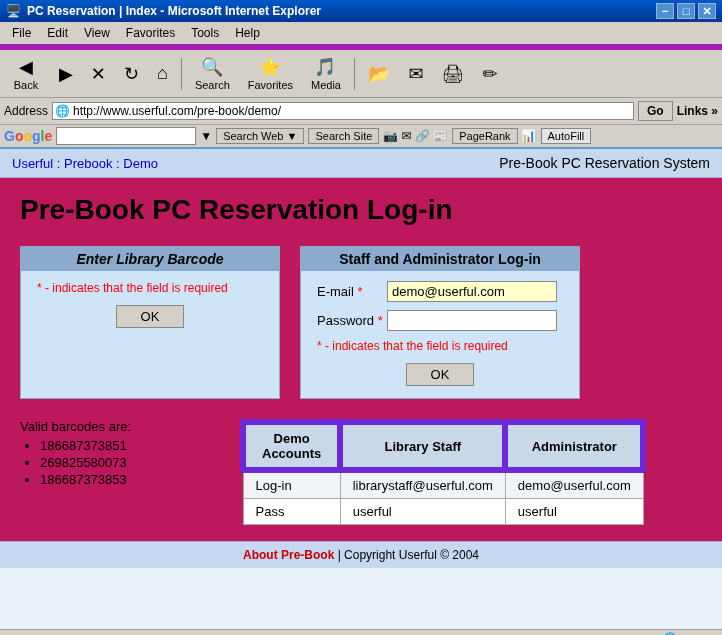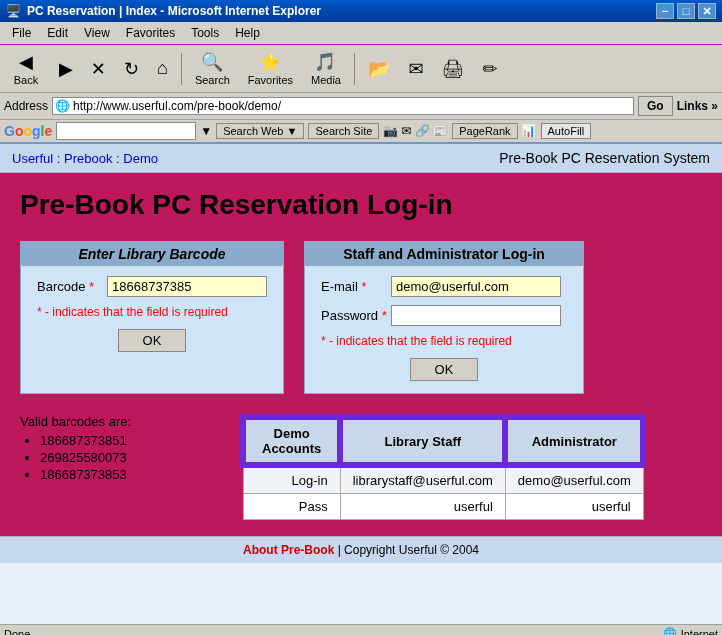--- a/index.html
+++ b/index.html
@@ -27,21 +27,21 @@
       height: 16px;
       display: flex; align-items: center; justify-content: center;
       cursor: pointer;
     }
 
     .menu-bar {
       background: #d4d0c8;
       display: flex;
       gap: 0;
       padding: 2px 4px;
-      border-bottom: 1px solid #a21caf;
+      border-bottom: 6px solid #a21caf;
       font-size: 12px;
     }
     .menu-item {
       padding: 2px 8px;
       cursor: pointer;
     }
 
     .toolbar {
       background: #d4d0c8;
       padding: 3px 4px;
@@ -290,21 +290,21 @@
     .demo-table th {
       background: #c8d8e8;
       border: 6px solid #6d28d9;
       padding: 6px 16px;
       text-align: center;
       font-weight: bold;
     }
     .demo-table td {
       border: 1px solid #aaa;
       padding: 5px 12px;
-      text-align: right;
+      text-align: left;
       background: white;
     }
     .demo-table tr:nth-child(odd) td { background: #f0f4f8; }
 
     .page-footer {
       background: #c5d8f0;
       padding: 6px 12px;
       text-align: center;
       border-top: 1px solid #aac;
       font-size: 12px;
@@ -429,27 +429,20 @@
   </div>
 
   <div class="page-body">
 
     <h1 class="main-title">Pre-Book PC Reservation Log-in</h1>
 
     <div class="forms-row">
 
       <div class="barcode-section">
         <h3>Enter Library Barcode</h3>
-        <div class="form-row">
-          <span class="form-label">
-            <span>Barcode</span>
-            <span class="required-star"> *</span>
-          </span>
-          <input class="form-input" type="text" value="18668737385" style="">
-        </div>
         <p class="required-note">* - indicates that the field is required</p>
         <button class="ok-btn">OK</button>
       </div>
 
       <div class="staff-section">
         <h3>Staff and Administrator Log-in</h3>
         <div class="form-row">
           <span class="form-label">
             <span>E-mail</span>
             <span class="required-star"> *</span>

